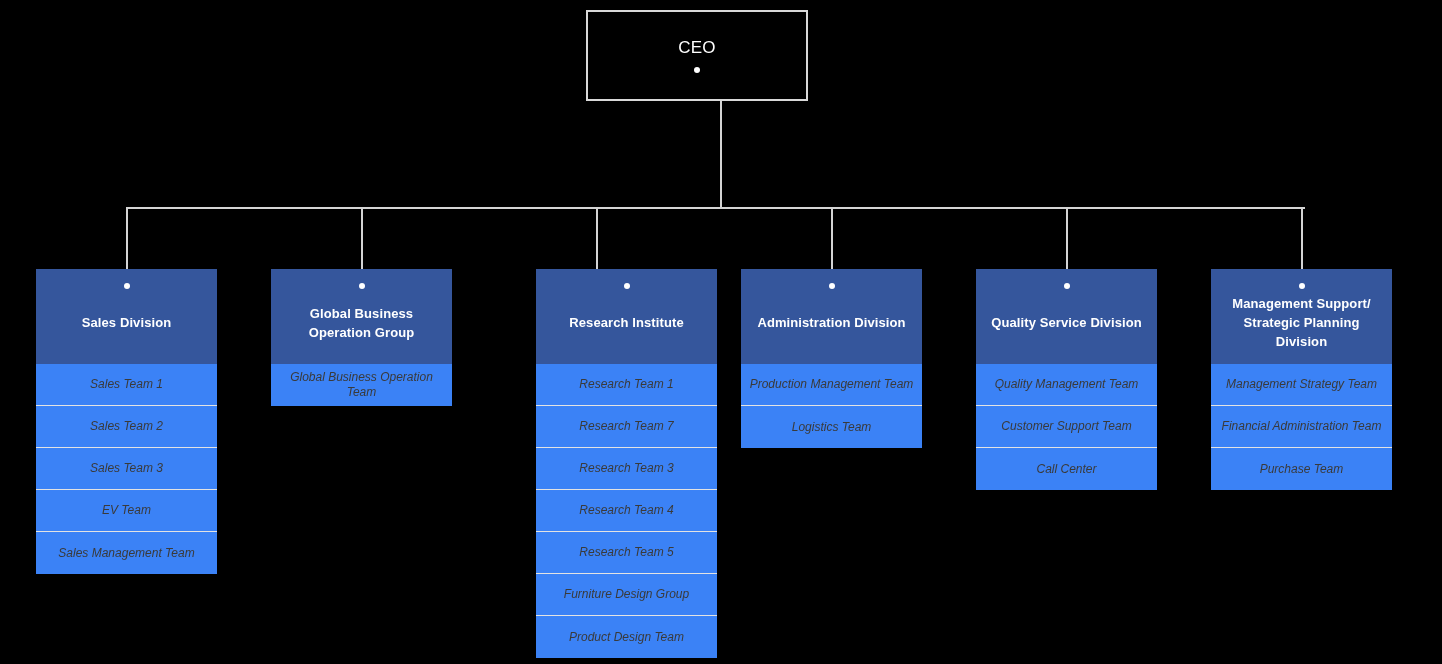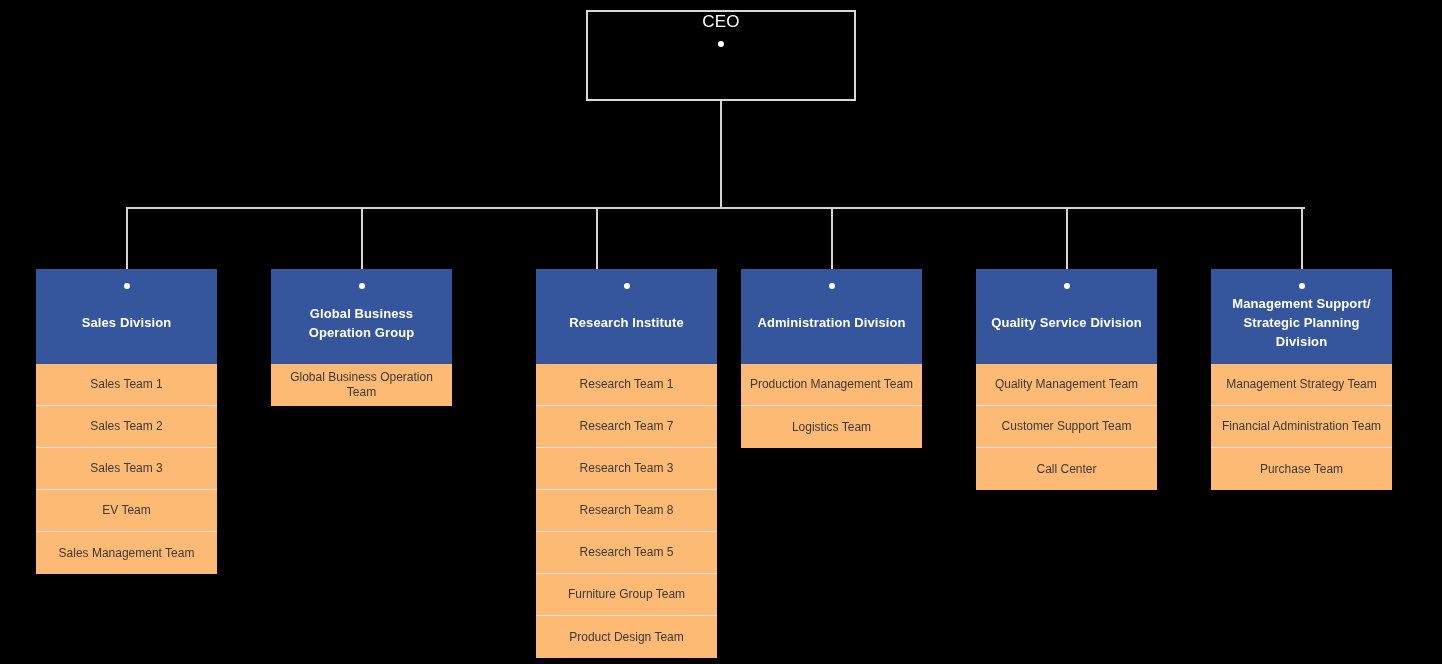--- a/index.html
+++ b/index.html
@@ -37,28 +37,28 @@
   .conn {
     position: absolute;
     background: #d4d4d4;
   }
 
   
   .root-node {
     position: absolute;
     left: 586px;
     top: 10px;
-    width: 270px;
+    width: 222px;
     height: 91px;
     border: 2px solid #d9d9d9;
     background: transparent;
     display: flex;
     flex-direction: column;
     align-items: center;
-    justify-content: flex-start;
+    justify-content: center;
   }
   .root-title {
     color: #ffffff;
     font-size: 17px;
     line-height: 20px;
     letter-spacing: 0.3px;
     text-align: center;
   }
   .node-dot {
     width: 6px;
@@ -106,21 +106,22 @@
     height: 42px;
     display: flex;
     align-items: center;
     justify-content: center;
     color: #3a3a3a;
     font-size: 12px;
     line-height: 15px;
     text-align: center;
     padding: 8px 5px;
     border-bottom: 1px solid #e3e3e3;
-    background: #fdba74;
+    background: #3b82f6;
+    font-style: italic;
   }
   .child-row:last-child {
     border-bottom: none;
   }
 </style>
 </head>
 <body>
 
 <div id="org-chart">
 
@@ -169,23 +170,23 @@
 
   <div class="column" style="left:536px;border-radius:25px;">
     <div class="col-head">
       <span class="node-dot"></span>
       <span class="col-head-title">Research Institute</span>
     </div>
     <div class="col-children">
       <div class="child-row">Research Team 1</div>
       <div class="child-row">Research Team 7</div>
       <div class="child-row">Research Team 3</div>
-      <div class="child-row">Research Team 8</div>
+      <div class="child-row">Research Team 4</div>
       <div class="child-row">Research Team 5</div>
-      <div class="child-row">Furniture Group Team</div>
+      <div class="child-row">Furniture Design Group</div>
       <div class="child-row">Product Design Team</div>
     </div>
   </div>
 
   <div class="column" style="left:741px;">
     <div class="col-head">
       <span class="node-dot"></span>
       <span class="col-head-title">Administration Division</span>
     </div>
     <div class="col-children">

